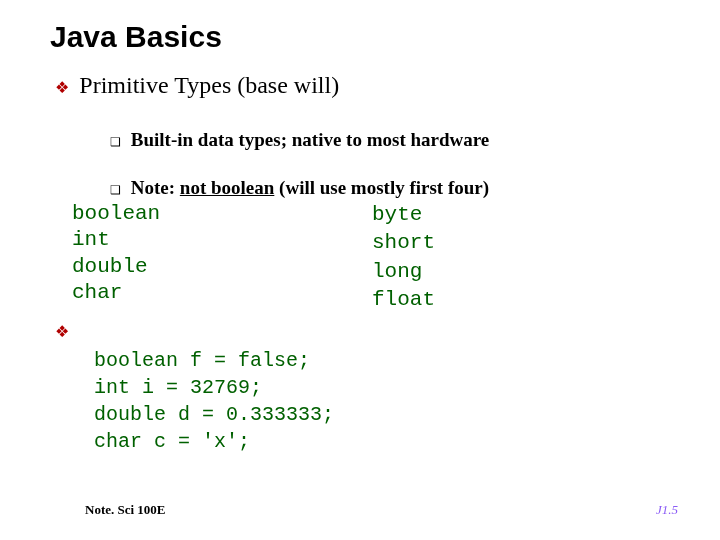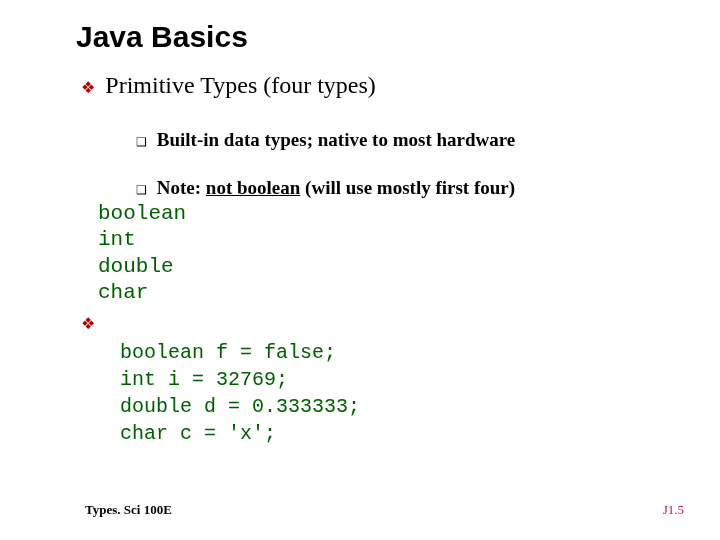--- a/index.html
+++ b/index.html
@@ -5,21 +5,21 @@
   html, body {
     margin: 0;
     padding: 0;
     width: 720px;
     height: 540px;
     background: #fff;
     font-family: Georgia, "Times New Roman", serif;
     color: #000;
   }
   .slide {
-    padding: 20px 40px 10px 76px;
+    padding: 20px 40px 10px 50px;
     box-sizing: border-box;
     width: 720px;
     height: 540px;
     position: relative;
   }
   .title {
     font-family: Arial, Helvetica, sans-serif;
     font-weight: bold;
     font-size: 30px;
     color: #000;
@@ -92,63 +92,68 @@
   .footer-left {
     position: absolute;
     left: 85px;
     bottom: 22px;
     font-family: Georgia, "Times New Roman", serif;
     font-weight: bold;
     font-size: 13px;
   }
   .footer-right {
     position: absolute;
-    right: 36px;
+    right: 42px;
     bottom: 22px;
     font-family: Georgia, "Times New Roman", serif;
     font-size: 13px;
-    color: #be185d;
+    color: #8b5cf6;
+    font-style: italic;
   }
 </style>
 </head>
 <body>
 
 <div class="slide">
 
   <div class="title">Java Basics</div>
 
   <div class="bullet-l1">
     <span class="sym">❖</span>
-    <span class="txt">Primitive Types (four types)</span>
+    <span class="txt">Primitive Types (base will)</span>
   </div>
 
   <div class="bullet-l2">
     <span class="sym">❑</span>
     <span class="txt">Built-in data types; native to most hardware</span>
   </div>
 
   <div class="bullet-l2">
     <span class="sym">❑</span>
     <span class="txt"><span>Note: </span><span class="underline">not boolean</span><span>  (will use mostly first four)</span></span>
   </div>
 
   <div class="types-block">
     <div class="types-col code">boolean
 int
 double
 char</div>
+    <div class="types-col code" style="line-height:1.35">byte
+short
+long
+float</div>
   </div>
 
   <div class="bullet-l1">
     <span class="sym">❖</span>
   </div>
 
   <div class="examples-block">
     <div class="examples-col-l code-sm">boolean f = false;
 int i = 32769;
 double d = 0.333333;
 char c = 'x';</div>
   </div>
 
-  <div class="footer-left">Types. Sci 100E</div>
+  <div class="footer-left">Note. Sci 100E</div>
   <div class="footer-right">J1.5</div>
 
 </div>
 
 </body></html>

